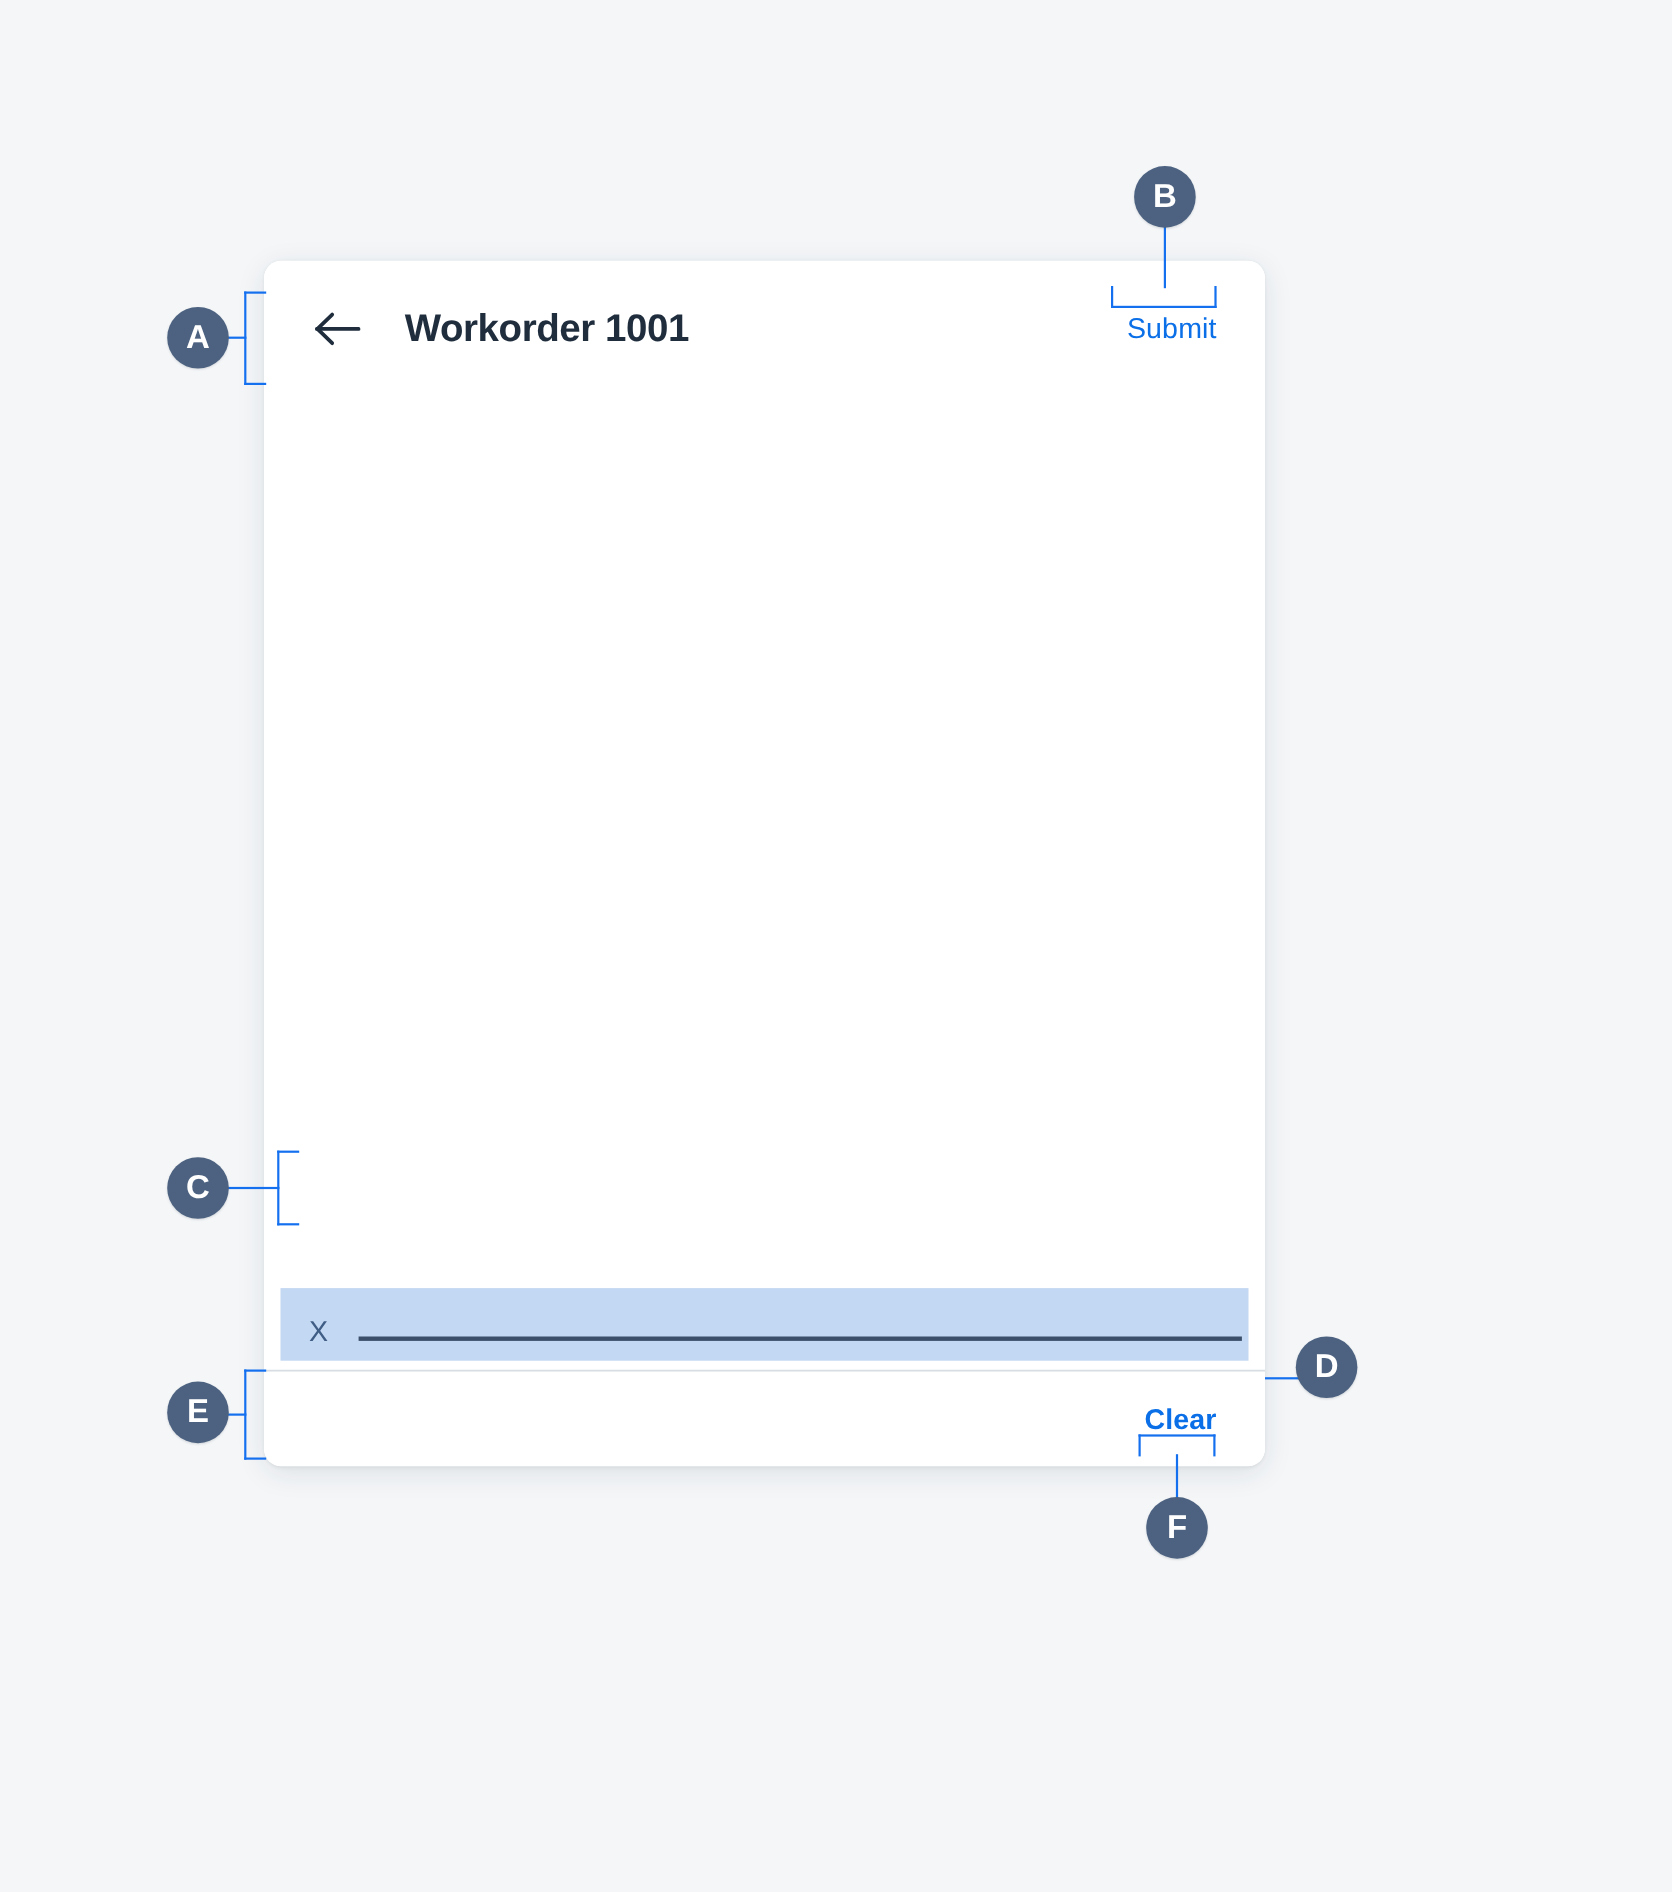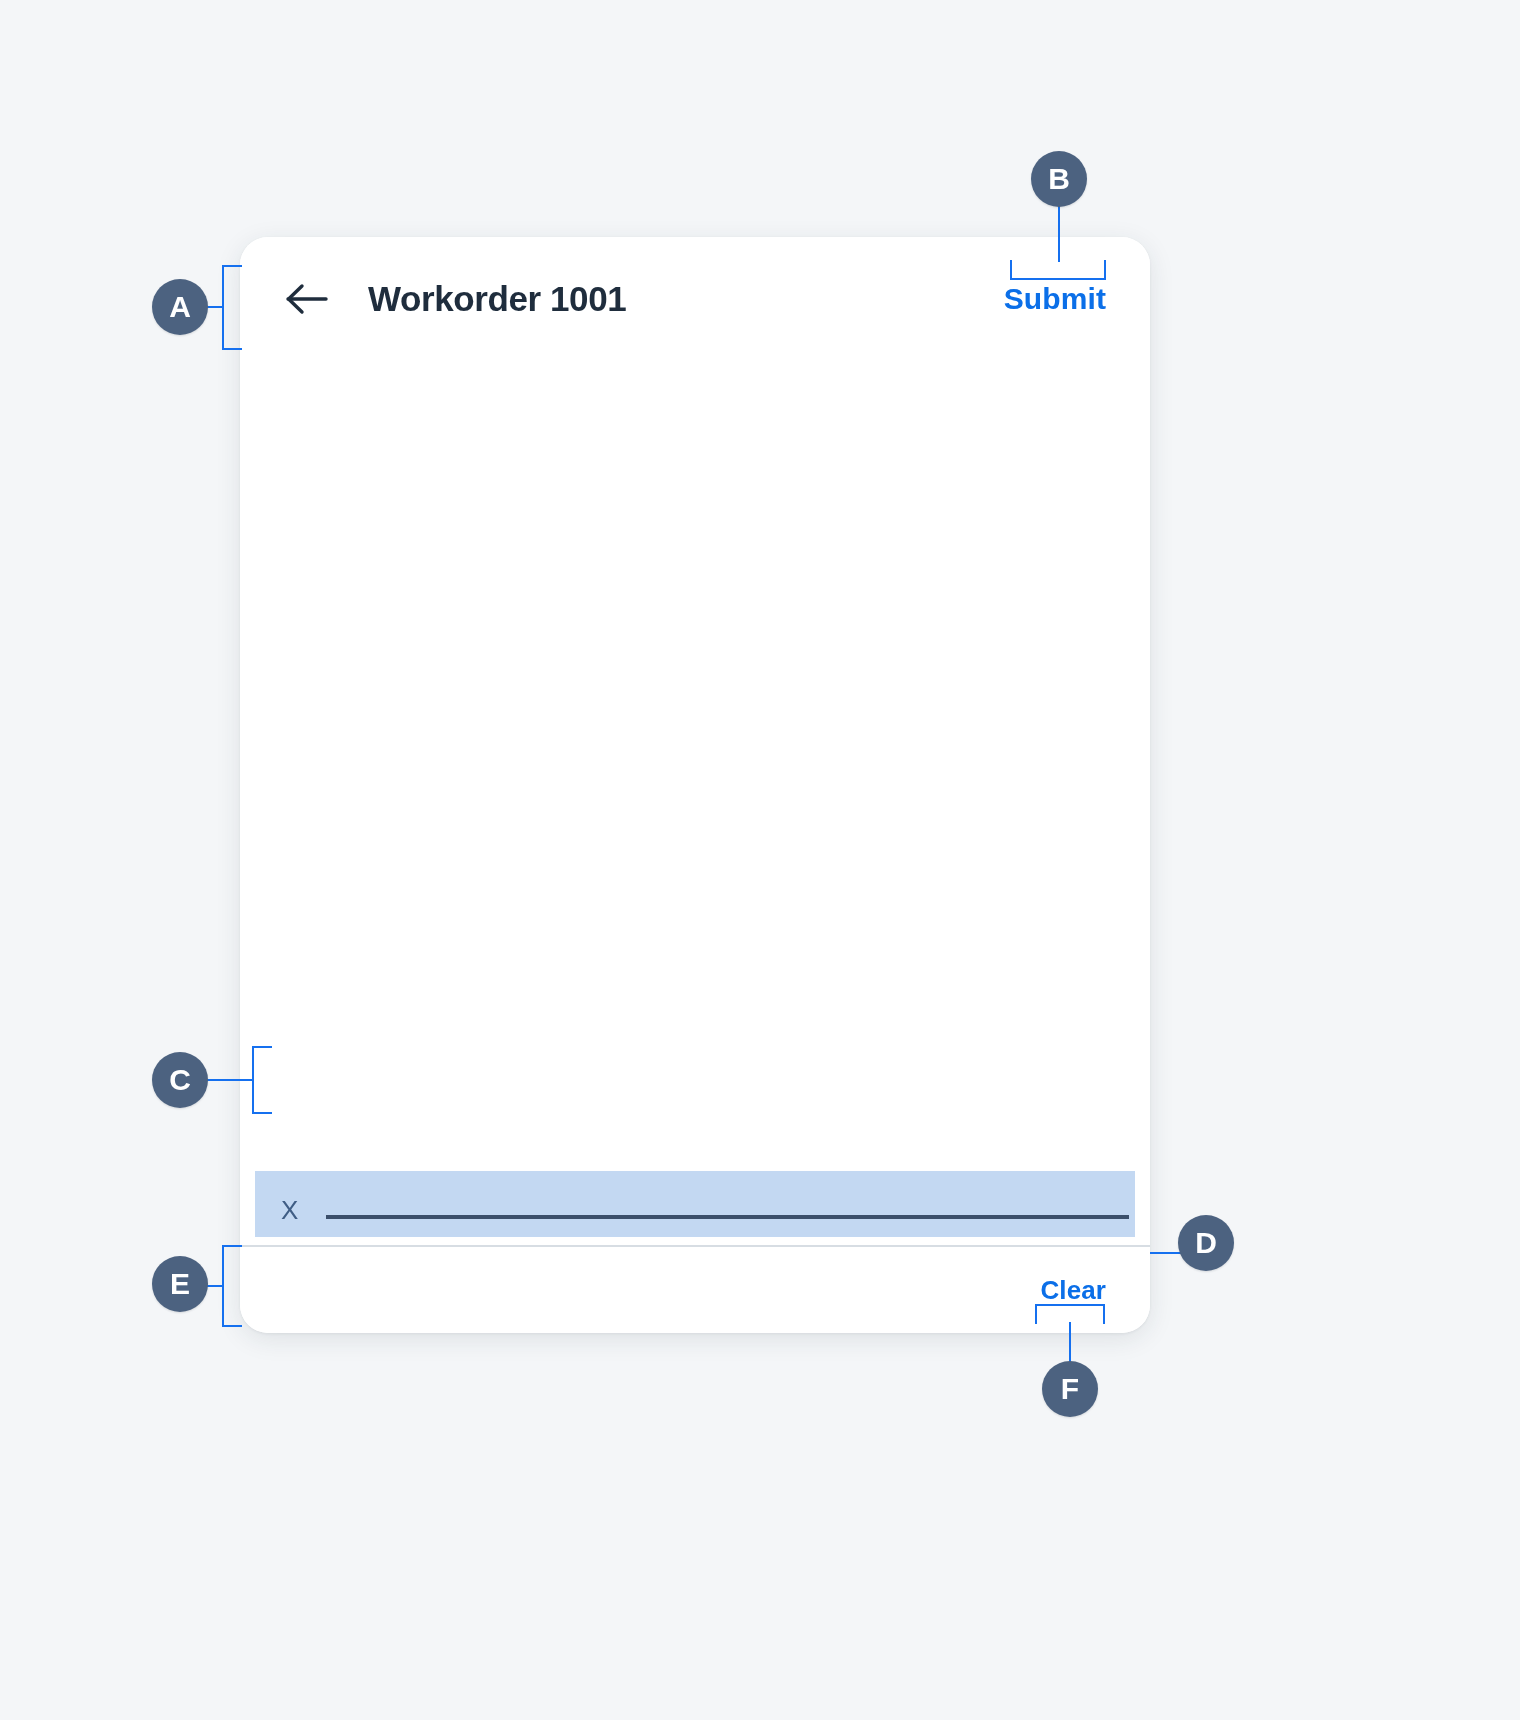--- a/index.html
+++ b/index.html
@@ -16,21 +16,21 @@
   }
 
   
   #app-card {
     position: absolute;
     left: 240px;
     top: 237px;
     width: 910px;
     height: 1096px;
     background: #ffffff;
-    border-radius: 28px;
+    border-radius: 16px;
     box-shadow: 0 6px 26px rgba(31,45,61,0.10), 0 1px 3px rgba(31,45,61,0.07);
     overflow: hidden;
     display: flex;
     flex-direction: column;
   }
 
   
   #app-header {
     height: 123px;
     flex: 0 0 123px;
@@ -52,22 +52,22 @@
   #back-button svg { display: block; }
   #header-title {
     font-size: 35px;
     font-weight: bold;
     color: #1f2d3d;
     letter-spacing: -0.4px;
     white-space: nowrap;
   }
   #submit-button {
     margin-left: auto;
-    font-size: 30px;
-    font-weight: bold;
+    font-size: 26px;
+    font-weight: normal;
     color: #0b6fe8;
     letter-spacing: 0.1px;
     white-space: nowrap;
     padding: 3px 0;
   }
 
   
   #app-body {
     flex: 1 1 auto;
     position: relative;

